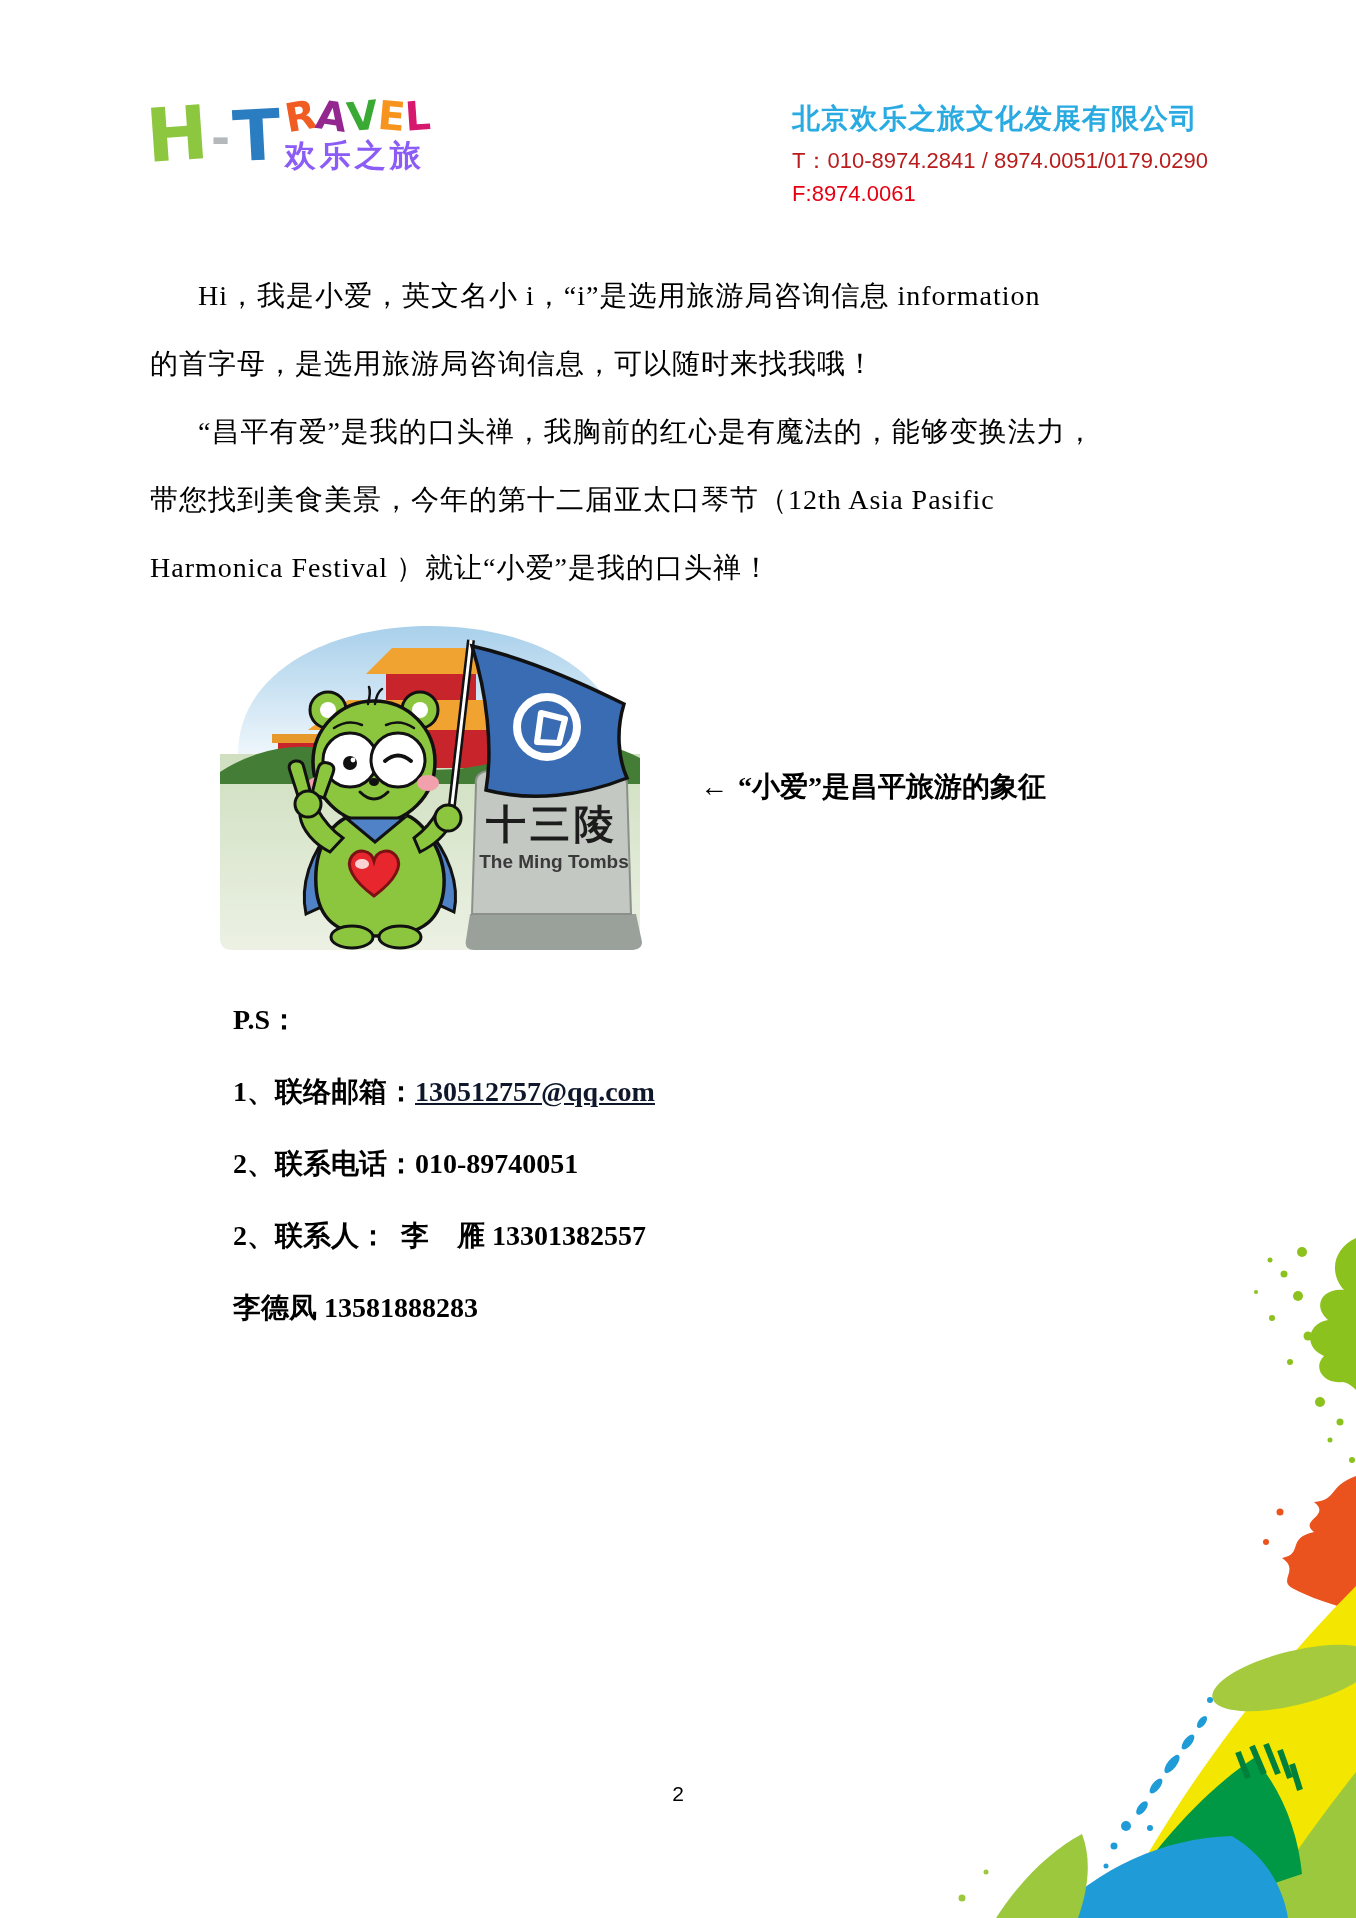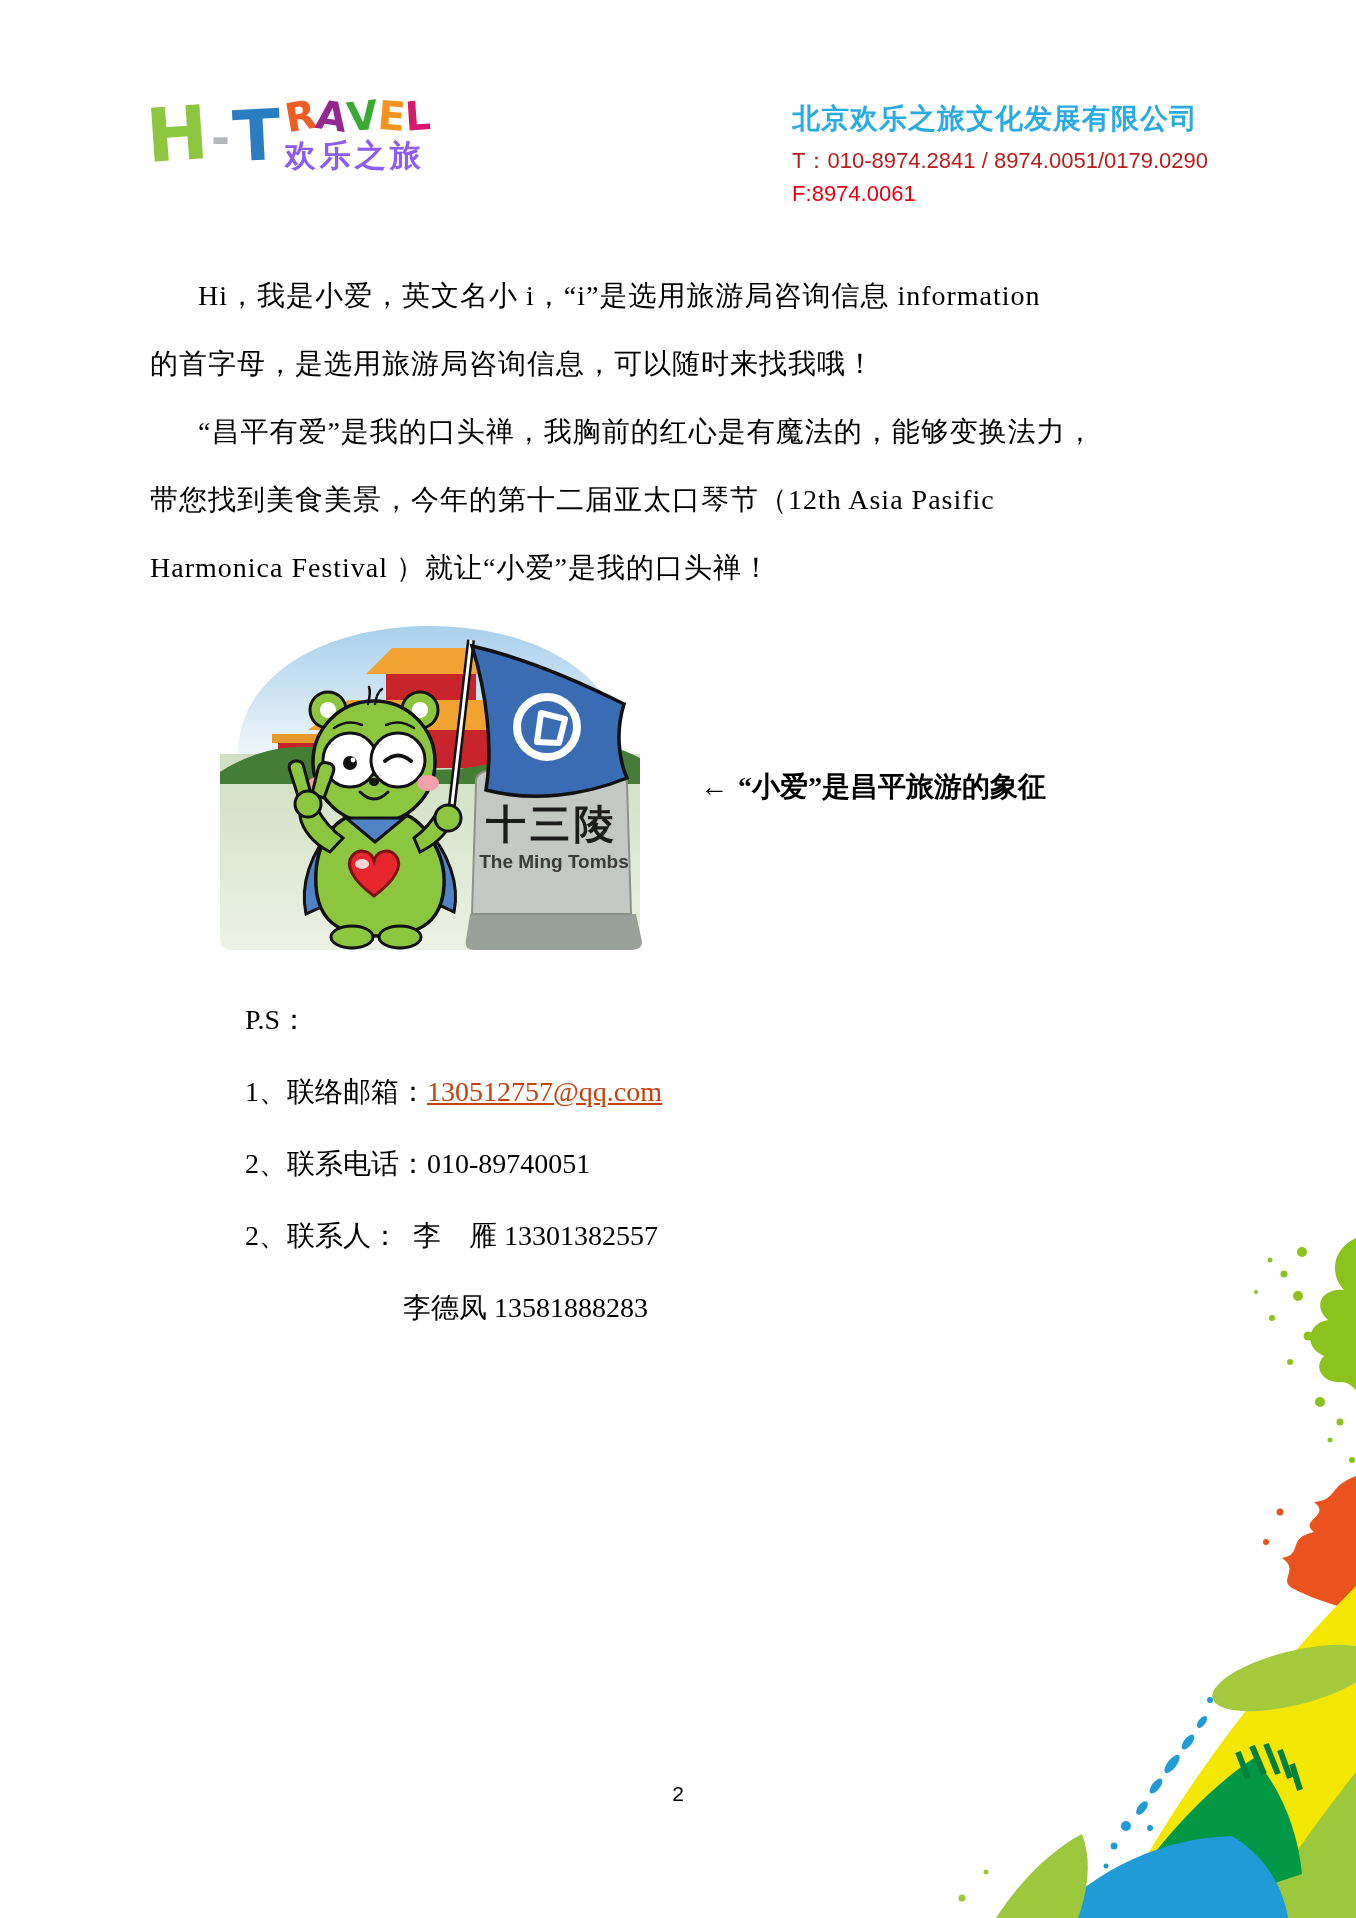--- a/index.html
+++ b/index.html
@@ -37,25 +37,25 @@
   .pgap{margin-top:12px;}
 
   
   .illustration{position:absolute;left:214px;top:612px;width:432px;height:344px;}
 
   
   .caption{position:absolute;left:700px;top:768px;font-size:28px;font-weight:bold;white-space:nowrap;}
   .caption .arrow{margin-right:10px;}
 
   
-  .ps{position:absolute;left:245px;top:1000px;font-size:28px;}
+  .ps{position:absolute;left:233px;top:1000px;font-size:28px;font-weight:bold;}
   .ps-line{line-height:40px;height:40px;margin-bottom:32px;white-space:nowrap;}
-  .ps a{color:#c2410c;text-decoration:underline;}
+  .ps a{color:#0f172a;text-decoration:underline;}
   .ps .val-gap{margin-left:14px;}
-  .contact2{margin-left:158px;}
+  .contact2{}
 
   
   .page-num{position:absolute;top:1782px;left:0;width:100%;text-align:center;font-size:21px;
         font-family:"Liberation Sans","DejaVu Sans",sans-serif;}
 
   
   .splash{position:absolute;right:0;bottom:0;width:456px;height:688px;pointer-events:none;}
 </style>
 </head>
 <body>

